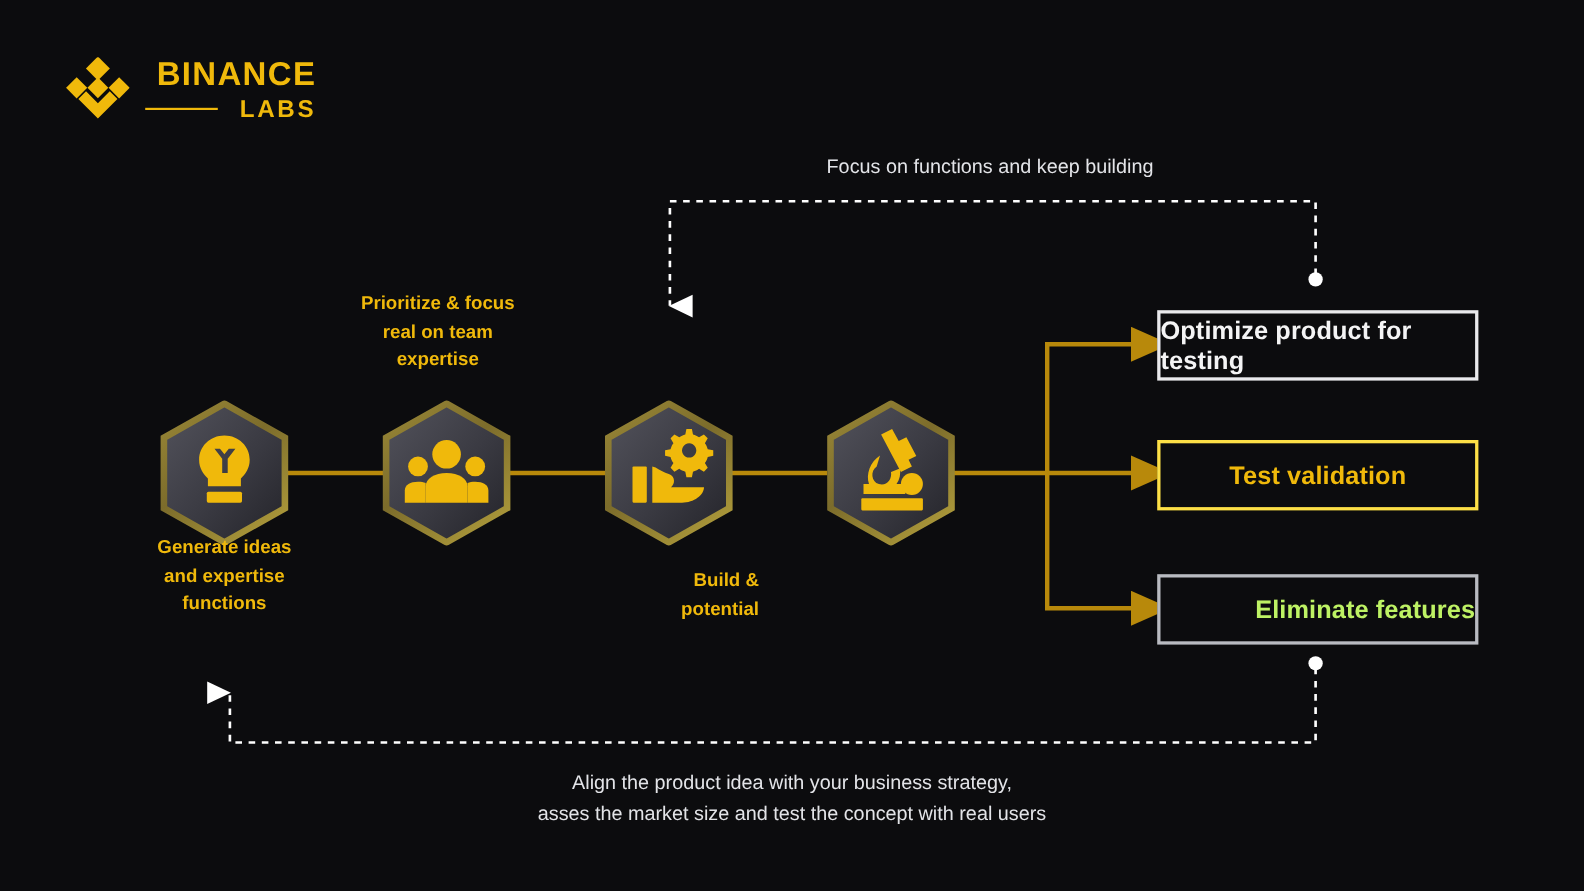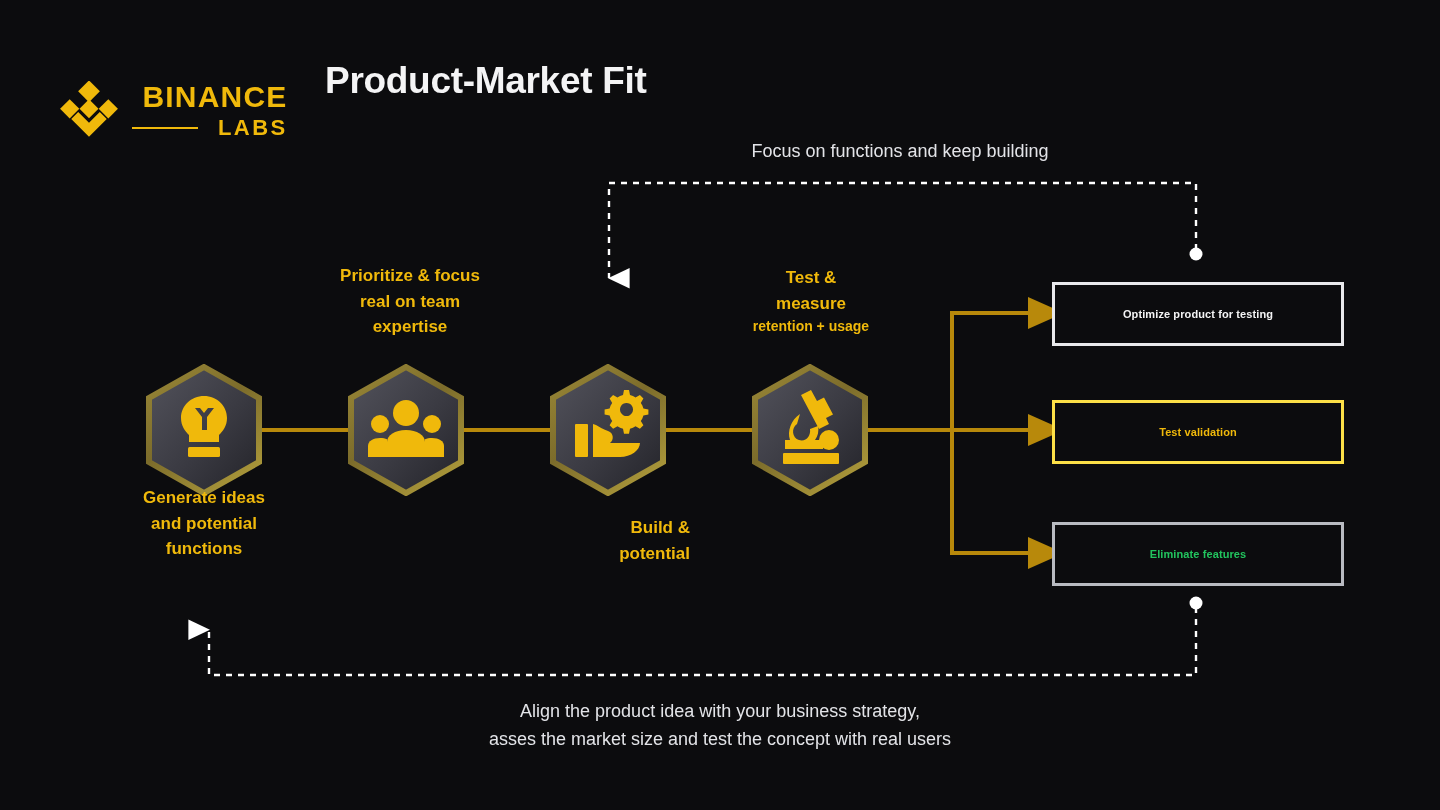--- a/index.html
+++ b/index.html
@@ -22,21 +22,20 @@
     position: absolute;
     left: 0; top: 0;
     width: 1440px; height: 150px;
   }
   #logo-block {
     position: absolute;
     left: 60px; top: 52px;
     display: flex;
     align-items: center;
     gap: 14px;
-    margin-top: 29px;
   }
   #logo-mark { width: 58px; height: 58px; display: block; }
   #logo-word {
     display: flex;
     flex-direction: column;
     align-items: flex-end;
     line-height: 1;
   }
   #logo-binance {
     color: #f0b90b;
@@ -104,38 +103,39 @@
   .outcome {
     position: absolute;
     left: 1052px;
     width: 292px;
     height: 64px;
     display: flex;
     align-items: center;
     justify-content: center;
     box-sizing: border-box;
     background: #0c0c0e;
-    font-size: 11px;
+    font-size: 23px;
     font-weight: bold;
     letter-spacing: 0.1px;
   }
   #outcome-optimize {
     top: 282px;
     border: 3px solid #e9e9ec;
     color: #f4f4f5;
   }
   #outcome-validation {
     top: 400px;
     border: 3px solid #fde047;
     color: #f0b90b;
   }
   #outcome-eliminate {
     top: 522px;
     border: 3px solid #b9bbc1;
-    color: #22c55e;
+    color: #bef264;
+    justify-content: flex-end;
   }
 
   
   .annotation {
     position: absolute;
     color: #e3e4e8;
     font-size: 18px;
     text-align: center;
     line-height: 1.55;
     font-weight: normal;
@@ -162,21 +162,20 @@
       </svg>
       <div id="logo-word">
         <div id="logo-binance">BINANCE</div>
         <div id="logo-rule-row">
           <div id="logo-rule"></div>
           <div id="logo-labs">LABS</div>
         </div>
       </div>
     </div>
 
-    <div id="page-title">Product-Market Fit</div>
   </div>
 
   <svg id="wires" viewBox="0 0 1440 810">
     <defs>
       <marker id="gold-arrow" markerWidth="9" markerHeight="9" refX="1.5" refY="4" orient="auto">
         <path d="M0,0 L9,4 L0,8 Z" fill="#b8890b"></path>
       </marker>
       <marker id="white-arrow-down" markerWidth="10" markerHeight="10" refX="4.6" refY="8.6" orient="auto">
         <path d="M0.4,0 L9,0 L4.7,9 Z" fill="#ffffff"></path>
       </marker>
@@ -268,40 +267,35 @@
         <path d="M49 50 c-9 6 -13 17 -10 26 l-5 0 l0 9 l38 0 l0 -9 l-8 0 c3 -4 4 -9 3 -14 l-8 3 c1 7 -4 13 -11 11
                  c-7 -2 -8 -12 -2 -16 z"></path>
         <circle cx="78" cy="76" r="10"></circle>
         <rect x="32" y="89" width="56" height="11" rx="1"></rect>
       </g>
     </svg>
   </div>
 
   <div class="stage-label" style="left:124px; top:485px; width:160px;">
     <span>Generate ideas</span><br>
-    <span>and potential</span><br>
+    <span>and expertise</span><br>
     <span>functions</span>
   </div>
 
-  <div class="stage-label" style="left:320px; top:263px; width:180px;">
+  <div class="stage-label" style="left:308px; top:263px; width:180px;">
     <span>Prioritize &amp; focus</span><br>
     <span>real on team</span><br>
     <span>expertise</span>
   </div>
 
   <div class="stage-label" style="left:528px; top:515px; width:162px;text-align:right;">
     <span>Build &amp;</span><br>
     <span>potential</span>
   </div>
 
-  <div class="stage-label" style="left:730px; top:265px; width:162px;">
-    <span>Test &amp;</span><br>
-    <span>measure</span>
-    <span class="stage-sub">retention + usage</span>
-  </div>
 
   <div class="outcome" id="outcome-optimize">
     <span>Optimize product for testing</span>
   </div>
   <div class="outcome" id="outcome-validation">
     <span>Test validation</span>
   </div>
   <div class="outcome" id="outcome-eliminate">
     <span>Eliminate features</span>
   </div>

